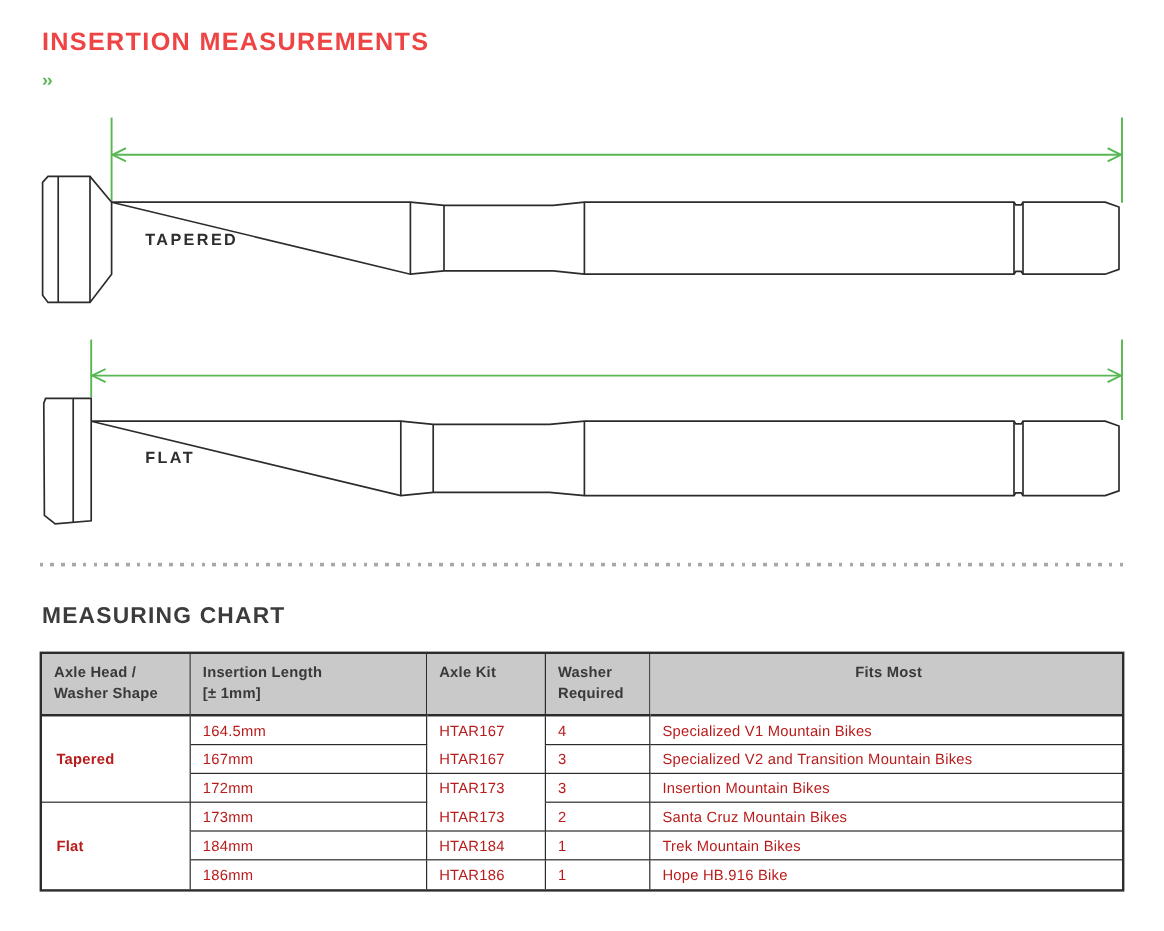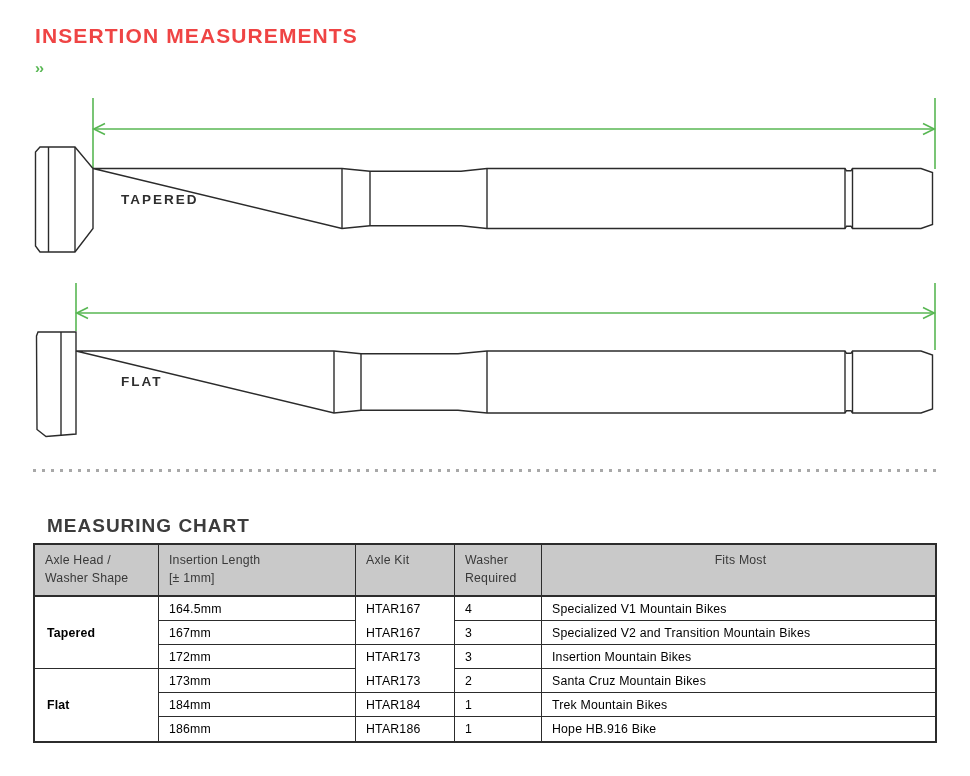--- a/index.html
+++ b/index.html
@@ -19,37 +19,37 @@
   .instruction .chev{
     color:#58b753;font-weight:bold;font-size:15px;letter-spacing:-1px;line-height:1;
     transform:translateY(-1px);
   }
   .diagram{left:0;}
   .divider{
     position:absolute;top:469px;left:33px;width:905px;height:3px;
     background:repeating-linear-gradient(to right,#a8a8a8 0 3px,transparent 3px 9px);
   }
   h2.section-title{
-    margin:12px;position:absolute;top:503px;left:35px;
+    margin:0;position:absolute;top:503px;left:35px;
     font-size:19px;font-weight:bold;letter-spacing:1px;color:#3c3c3c;
   }
   table.chart{
     position:absolute;top:543px;left:33px;width:900px;
     border-collapse:separate;border-spacing:0;border:2px solid #2c2c2c;
     table-layout:fixed;
   }
   table.chart th{
-    background:#c9c9c9;color:#393939;font-weight:normal;font-size:12.3px;
+    background:#c9c9c9;color:#393939;font-weight:bold;font-size:12.3px;
     text-align:left;vertical-align:top;padding:6px 6px 0 10px;height:52px;
     box-sizing:border-box;border-right:1px solid #2c2c2c;border-bottom:2px solid #2c2c2c;
     white-space:pre-line;line-height:1.5;letter-spacing:.2px;
   }
   table.chart th:last-child{border-right:none;text-align:center;}
   table.chart td{
-    color:#000000;font-size:12.3px;padding:0 6px 0 10px;height:24px;
+    color:#b91c1c;font-size:12.3px;padding:0 6px 0 10px;height:24px;
     box-sizing:border-box;vertical-align:middle;letter-spacing:.2px;
     border-right:1px solid #2c2c2c;border-bottom:1px solid #2c2c2c;
     overflow:hidden;white-space:nowrap;
   }
   table.chart td.cell-fits{border-right:none;}
   table.chart tbody tr:last-child td{border-bottom:none;}
   table.chart td.merge-down{border-bottom:none;}
   table.chart td.shape-cell{font-weight:bold;padding-left:12px;}
   table.chart td.shape-flat{border-bottom:none;}
   svg text.axle-label{

